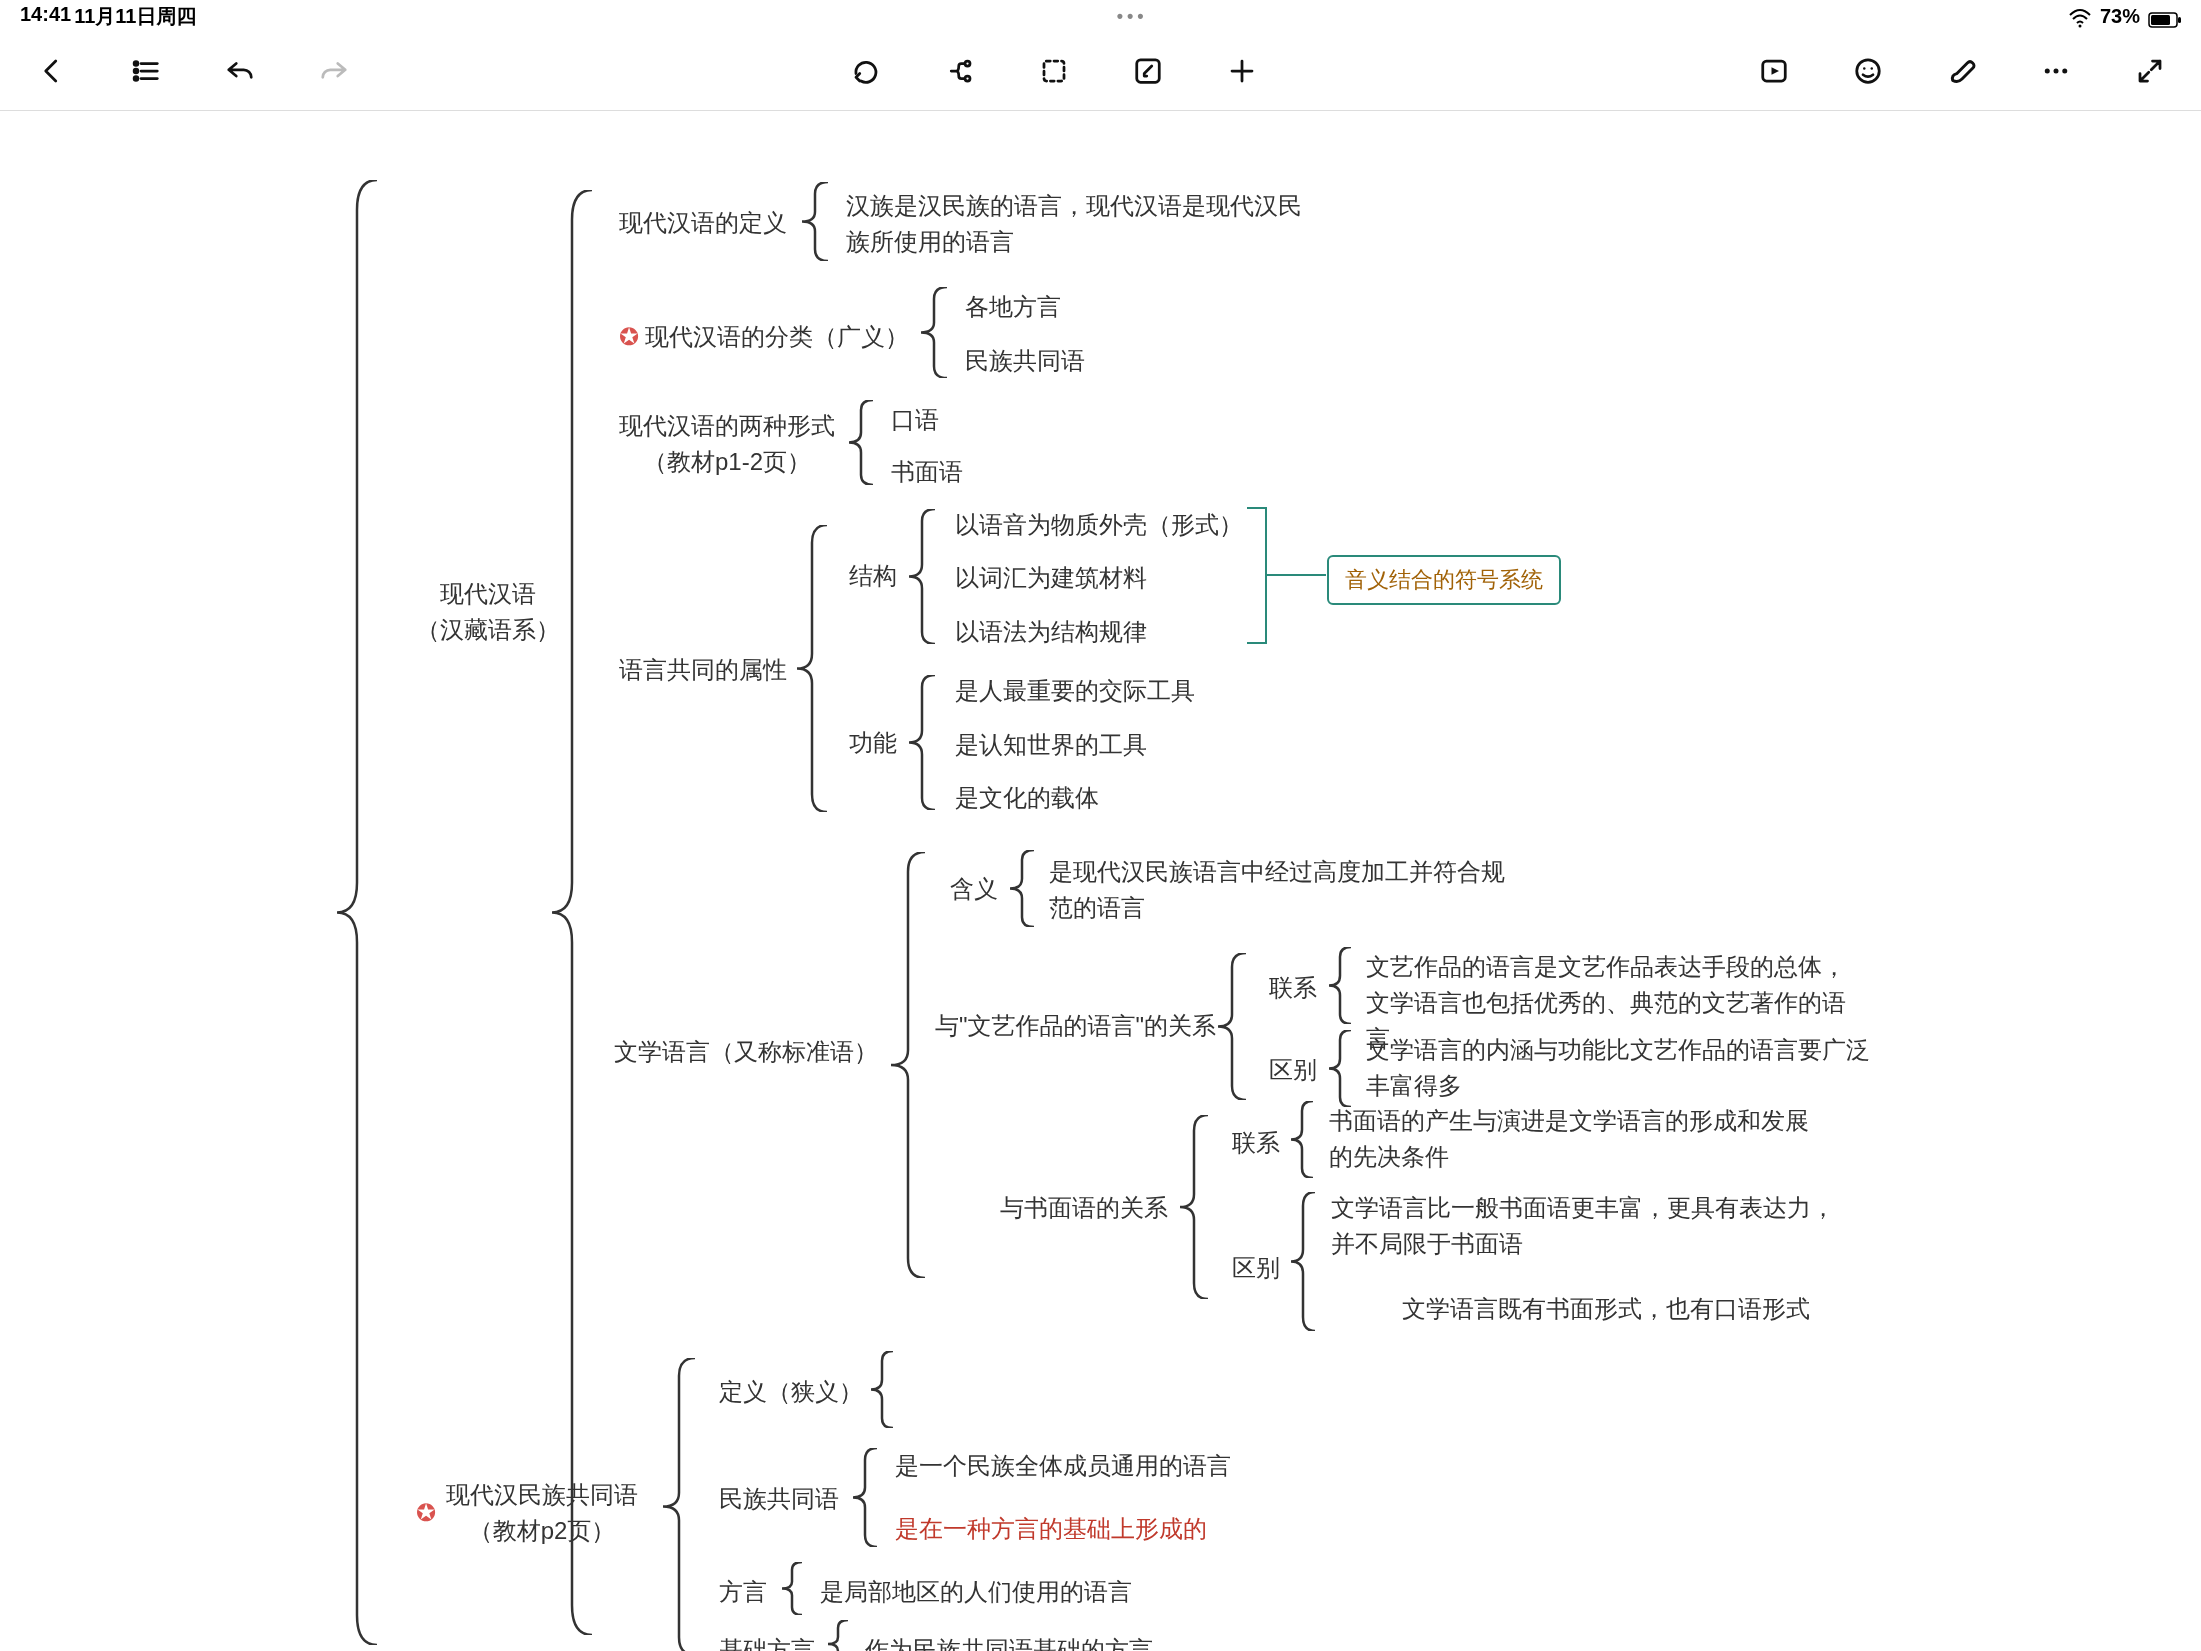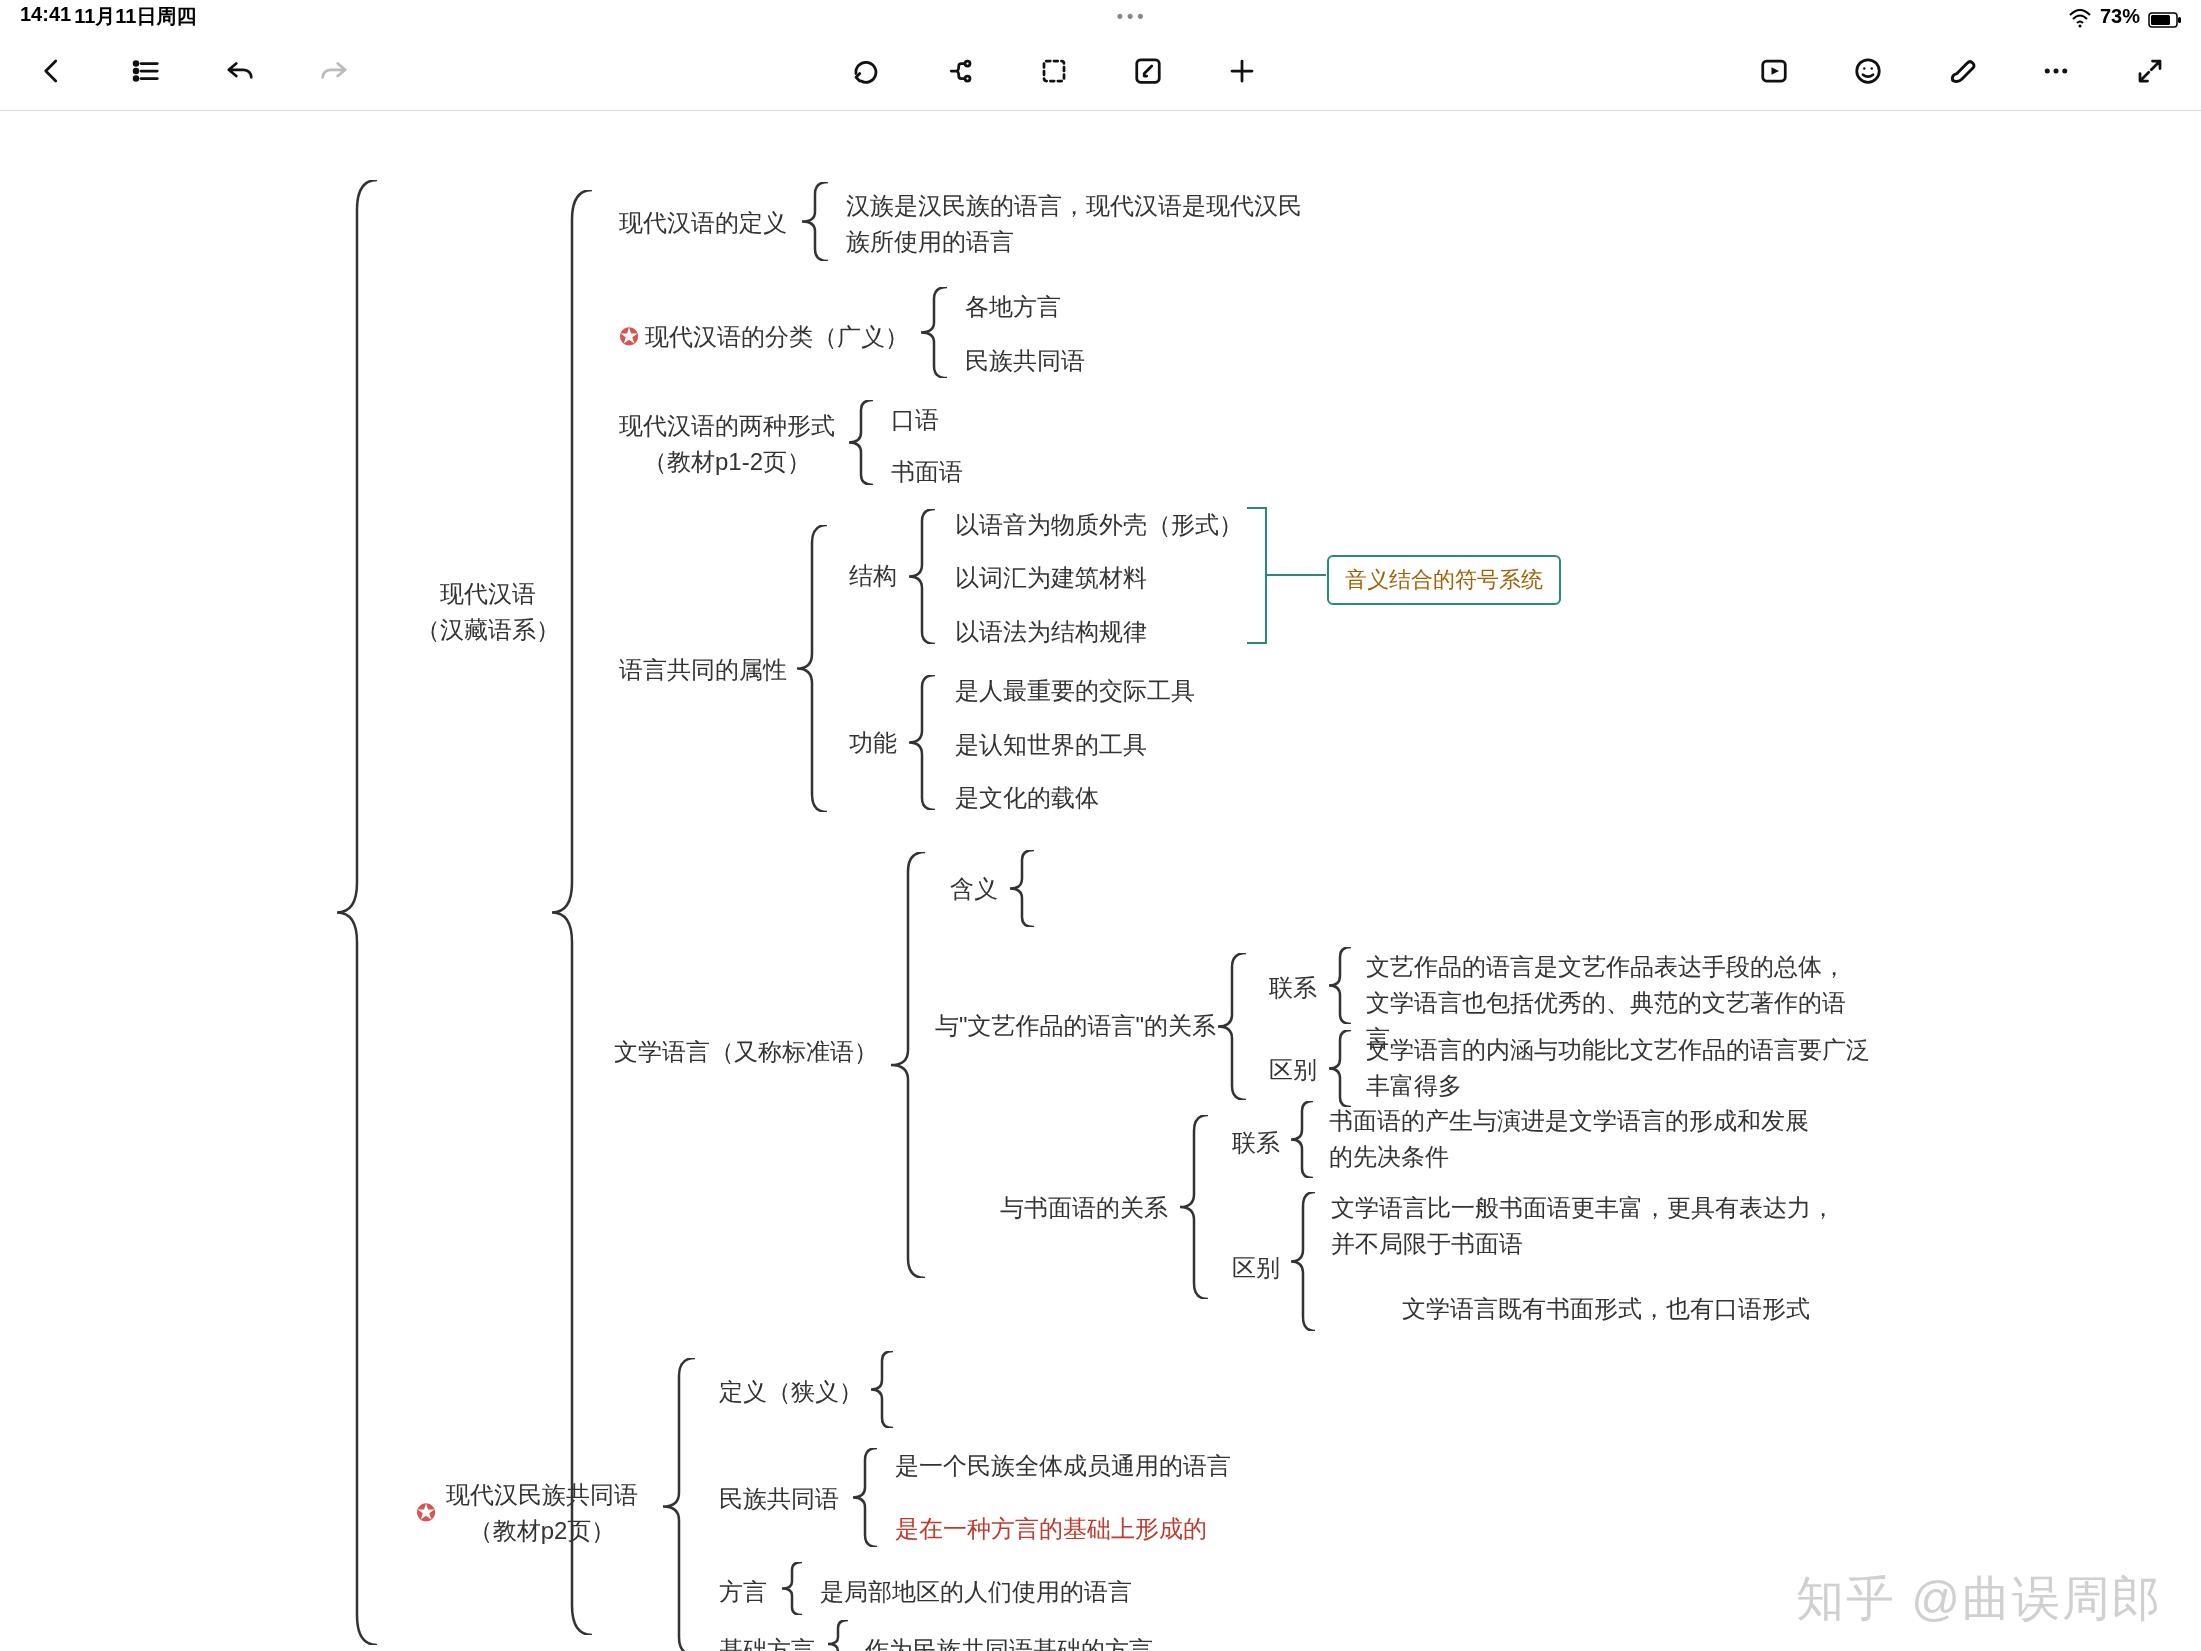--- a/index.html
+++ b/index.html
@@ -221,20 +221,21 @@
 
   <div class="node" style="left:614px; top:923px;">文学语言（又称标准语）</div>
   <div class="brace" style="left:891px; top:741px; width:34px; height:426px;"><svg viewBox="0 0 34 430" preserveAspectRatio="none">
         <path d="M34 0 Q17 0 17 20 V200 Q17 215 0 215 Q17 215 17 230 V410 Q17 430 34 430"></path>
       </svg></div>
 
   <div class="node" style="left:950px; top:760px;">含义</div>
   <div class="brace" style="left:1010px; top:739px; width:24px; height:77px;"><svg viewBox="0 0 24 78" preserveAspectRatio="none">
         <path d="M24 0 Q12 0 12 10 V29 Q12 39 0 39 Q12 39 12 49 V68 Q12 78 24 78"></path>
       </svg></div>
+  <div class="node wrap" style="left:1049px; top:743px; width:475px;">是现代汉民族语言中经过高度加工并符合规范的语言</div>
 
   <div class="node" style="left:935px; top:897px;">与"文艺作品的语言"的关系</div>
   <div class="brace" style="left:1218px; top:842px; width:28px; height:147px;"><svg viewBox="0 0 28 148" preserveAspectRatio="none">
         <path d="M28 0 Q14 0 14 14 V62 Q14 74 0 74 Q14 74 14 86 V134 Q14 148 28 148"></path>
       </svg></div>
   <div class="node" style="left:1269px; top:859px;">联系</div>
   <div class="brace" style="left:1329px; top:836px; width:22px; height:77px;"><svg viewBox="0 0 22 78" preserveAspectRatio="none">
         <path d="M22 0 Q11 0 11 10 V29 Q11 39 0 39 Q11 39 11 49 V68 Q11 78 22 78"></path>
       </svg></div>
   <div class="node wrap" style="left:1366px; top:838px; width:495px;">文艺作品的语言是文艺作品表达手段的总体，文学语言也包括优秀的、典范的文艺著作的语言</div>
@@ -286,15 +287,14 @@
         <path d="M20 0 Q10 0 10 8 V20 Q10 27 0 27 Q10 27 10 34 V46 Q10 54 20 54"></path>
       </svg></div>
   <div class="node" style="left:820px; top:1463px;">是局部地区的人们使用的语言</div>
 
   <div class="node" style="left:719px; top:1521px;">基础方言</div>
   <div class="brace" style="left:828px; top:1509px; width:20px; height:48px;"><svg viewBox="0 0 20 48" preserveAspectRatio="none">
         <path d="M20 0 Q10 0 10 8 V17 Q10 24 0 24 Q10 24 10 31 V40 Q10 48 20 48"></path>
       </svg></div>
   <div class="node" style="left:865px; top:1521px;">作为民族共同语基础的方言</div>
 
-  <div class="wm">知乎 @曲误周郎</div>
 </div>
 
 
 </body></html>

